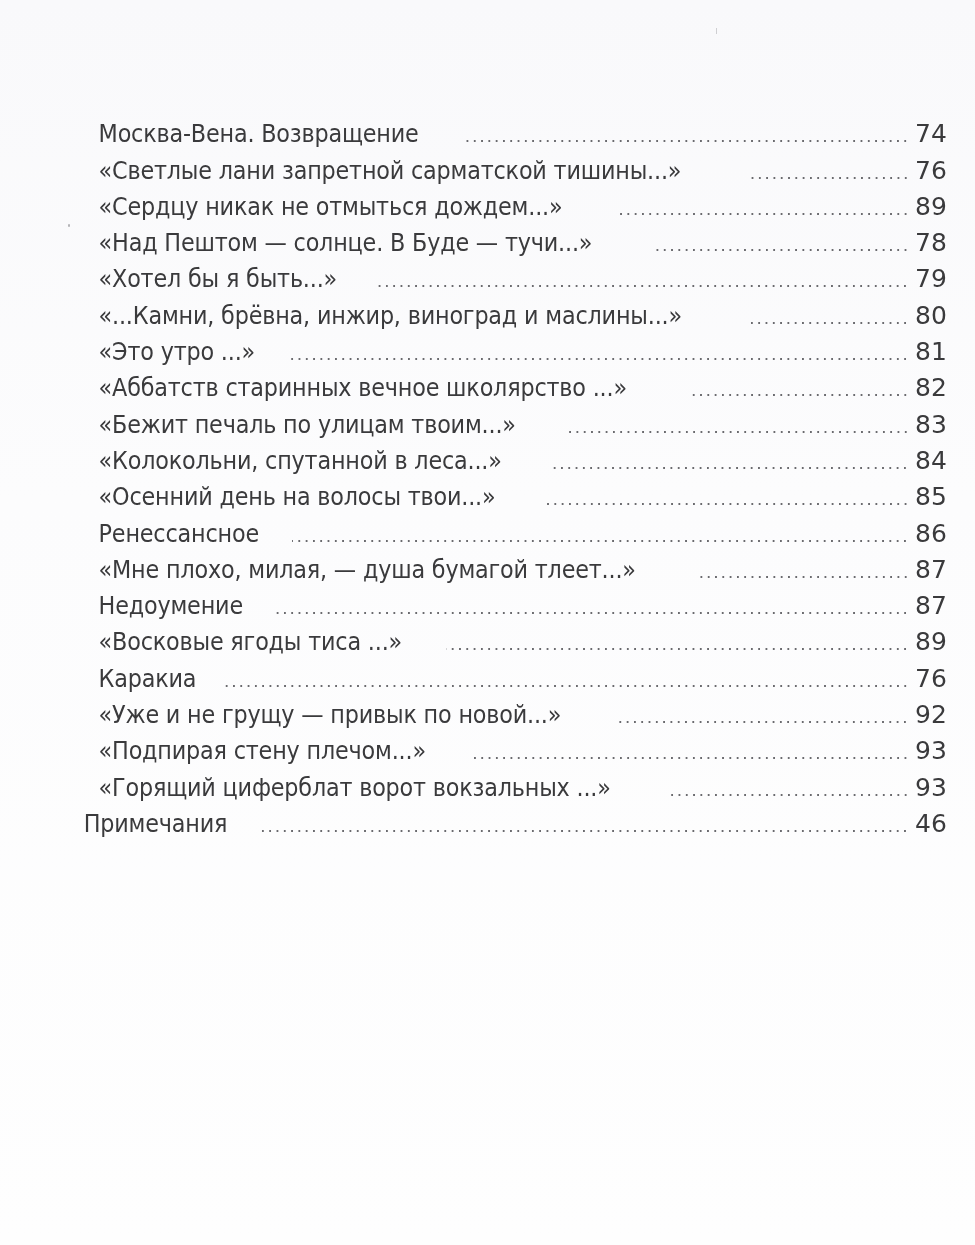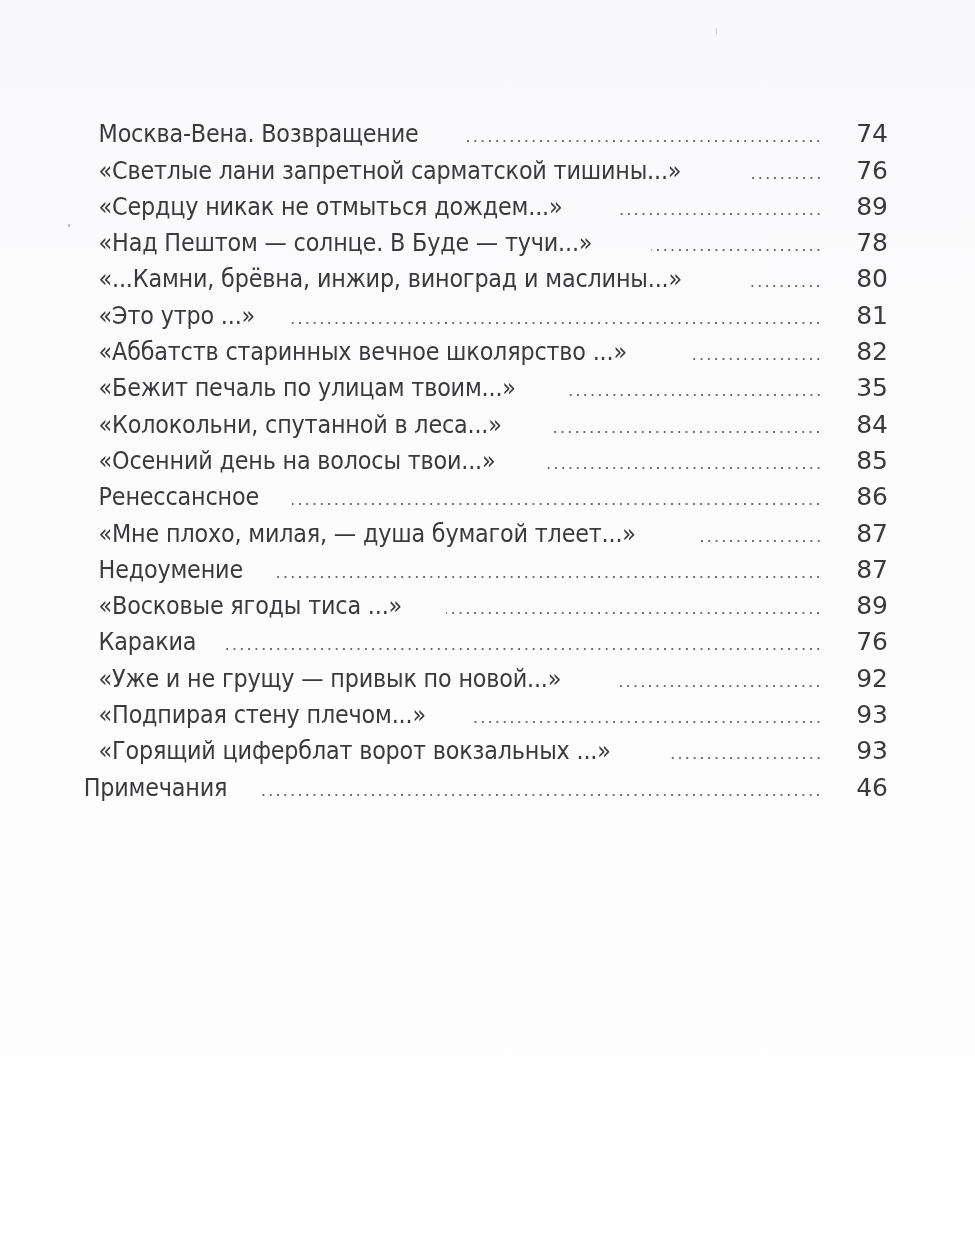--- a/index.html
+++ b/index.html
@@ -63,22 +63,21 @@
       background-image: radial-gradient(circle, #6a6a6e 0.9px, transparent 1.1px);
       background-size: 7.3px 2px;
       background-repeat: repeat-x;
       background-position: right center;
     }
     .toc-page {
       flex: 0 0 auto;
       width: 60px;
       font-size: 25px;
       line-height: 30px;
-      text-align: right;
-      padding-right: 87px;
+      text-align: left;
     }
     .faint-mark {
       position: absolute;
       left: 68px;
       top: 224px;
       width: 2px;
       height: 3px;
       background: #b5b5b8;
       border-radius: 1px;
     }
@@ -113,38 +112,43 @@
       <span class="toc-title">«Сердцу никак не отмыться дождем...»</span>
       <span class="toc-leader"></span>
       <span class="toc-page">89</span>
     </li>
     <li class="toc-row indent">
       <span class="toc-title">«Над Пештом — солнце. В Буде — тучи...»</span>
       <span class="toc-leader"></span>
       <span class="toc-page">78</span>
     </li>
     <li class="toc-row indent">
+      <span class="toc-title">«Хотел бы я быть...»</span>
+      <span class="toc-leader"></span>
+      <span class="toc-page">79</span>
+    </li>
+    <li class="toc-row indent">
       <span class="toc-title">«...Камни, брёвна, инжир, виноград и маслины...»</span>
       <span class="toc-leader"></span>
       <span class="toc-page">80</span>
     </li>
     <li class="toc-row indent">
       <span class="toc-title">«Это утро ...»</span>
       <span class="toc-leader"></span>
       <span class="toc-page">81</span>
     </li>
     <li class="toc-row indent">
       <span class="toc-title">«Аббатств старинных вечное школярство ...»</span>
       <span class="toc-leader"></span>
       <span class="toc-page">82</span>
     </li>
     <li class="toc-row indent">
       <span class="toc-title">«Бежит печаль по улицам твоим...»</span>
       <span class="toc-leader"></span>
-      <span class="toc-page">35</span>
+      <span class="toc-page">83</span>
     </li>
     <li class="toc-row indent">
       <span class="toc-title">«Колокольни, спутанной в леса...»</span>
       <span class="toc-leader"></span>
       <span class="toc-page">84</span>
     </li>
     <li class="toc-row indent">
       <span class="toc-title">«Осенний день на волосы твои...»</span>
       <span class="toc-leader"></span>
       <span class="toc-page">85</span>

